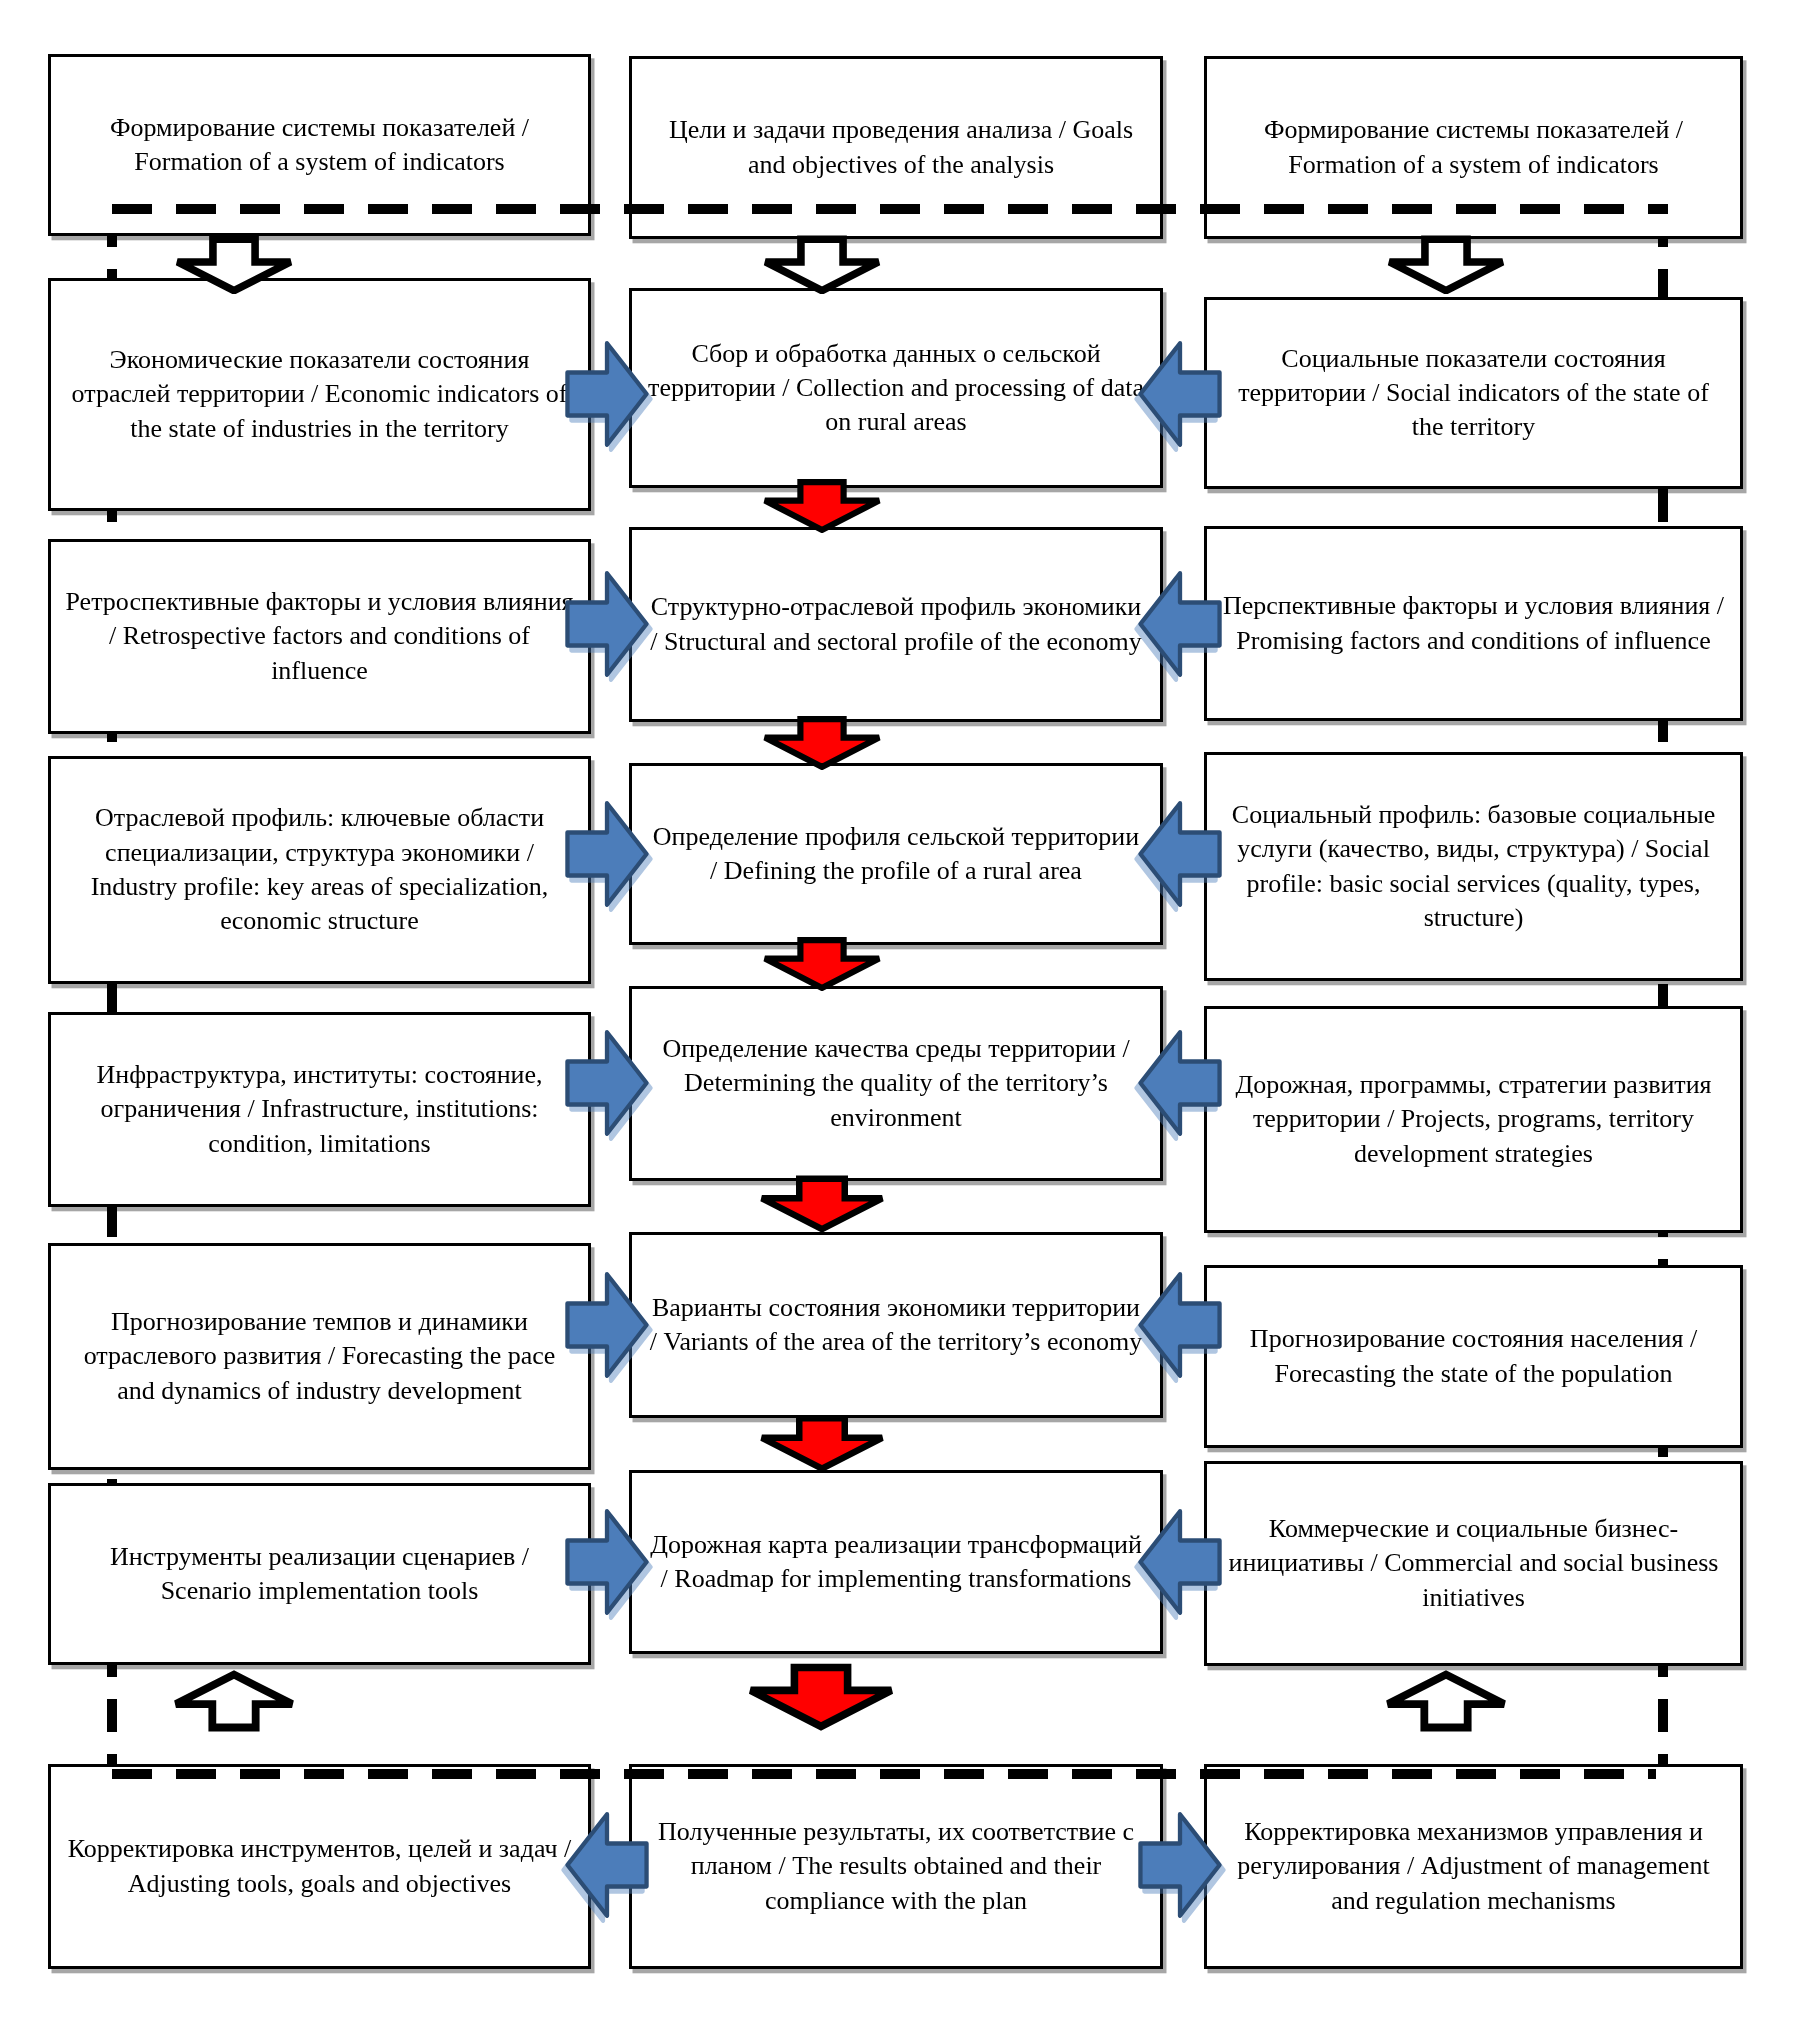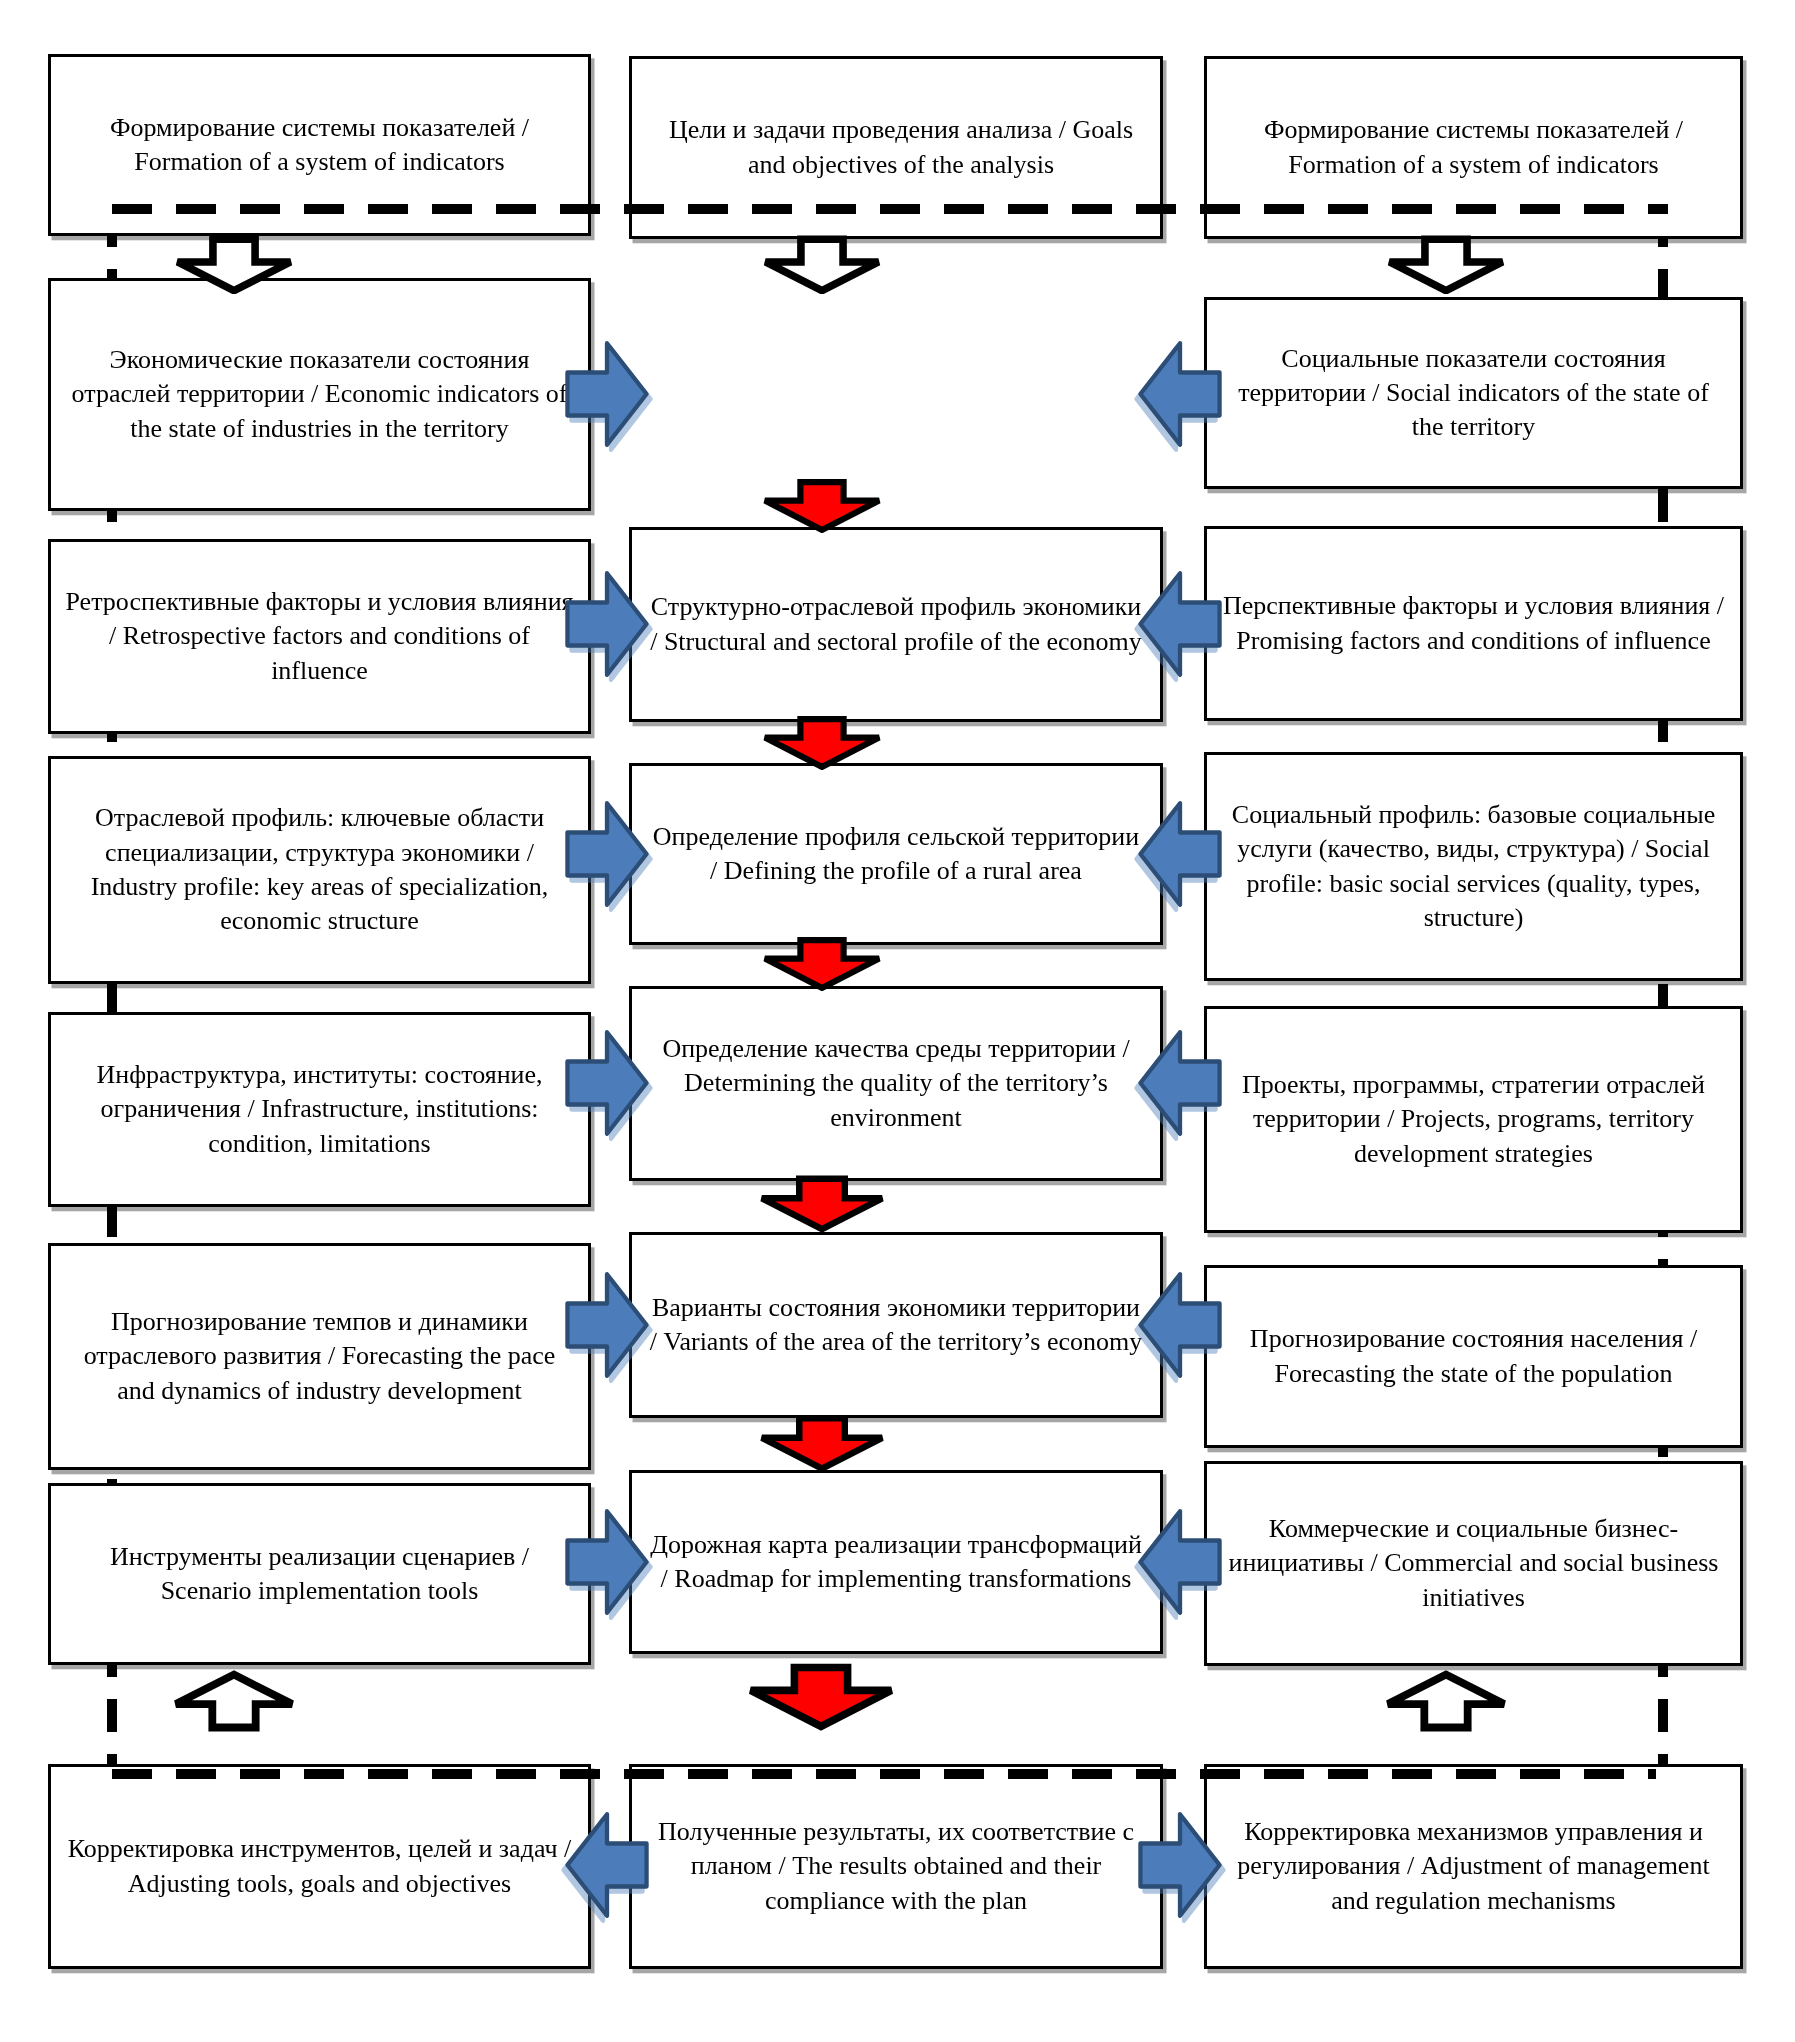--- a/index.html
+++ b/index.html
@@ -58,20 +58,23 @@
   <div class="box" style="left:48px;top:1483px;width:543px;height:182px;">
       <span>Инструменты реализации сценариев / Scenario implementation tools</span>
     </div>
   <div class="box" style="left:48px;top:1764px;width:543px;height:205px;">
       <span>Корректировка инструментов, целей и задач / Adjusting tools, goals and objectives</span>
     </div>
 
   <div class="box" style="left:629px;top:56px;width:534px;height:183px;padding-left:24px;">
       <span>Цели и задачи проведения анализа / Goals and objectives of the analysis</span>
     </div>
+  <div class="box" style="left:629px;top:288px;width:534px;height:200px;">
+      <span>Сбор и обработка данных о сельской территории / Collection and processing of data on rural areas</span>
+    </div>
   <div class="box" style="left:629px;top:763px;width:534px;height:182px;">
       <span>Определение профиля сельской территории / Defining the profile of a rural area</span>
     </div>
   <div class="box" style="left:629px;top:527px;width:534px;height:195px;">
       <span>Структурно-отраслевой профиль экономики / Structural and sectoral profile of the economy</span>
     </div>
   <div class="box" style="left:629px;top:986px;width:534px;height:195px;">
       <span>Определение качества среды территории / Determining the quality of the territory’s environment</span>
     </div>
   <div class="box" style="left:629px;top:1232px;width:534px;height:186px;">
@@ -90,21 +93,21 @@
   <div class="box" style="left:1204px;top:297px;width:539px;height:192px;">
       <span>Социальные показатели состояния территории / Social indicators of the state of the territory</span>
     </div>
   <div class="box" style="left:1204px;top:526px;width:539px;height:195px;">
       <span>Перспективные факторы и условия влияния / Promising factors and conditions of influence</span>
     </div>
   <div class="box" style="left:1204px;top:752px;width:539px;height:229px;">
       <span>Социальный профиль: базовые социальные услуги (качество, виды, структура) / Social profile: basic social services (quality, types, structure)</span>
     </div>
   <div class="box" style="left:1204px;top:1006px;width:539px;height:227px;">
-      <span>Проекты, программы, стратегии отраслей территории / Projects, programs, territory development strategies</span>
+      <span>Дорожная, программы, стратегии развития территории / Projects, programs, territory development strategies</span>
     </div>
   <div class="box" style="left:1204px;top:1265px;width:539px;height:183px;">
       <span>Прогнозирование состояния населения / Forecasting the state of the population</span>
     </div>
   <div class="box" style="left:1204px;top:1461px;width:539px;height:205px;">
       <span>Коммерческие и социальные бизнес-инициативы / Commercial and social business initiatives</span>
     </div>
   <div class="box" style="left:1204px;top:1764px;width:539px;height:205px;">
       <span>Корректировка механизмов управления и регулирования / Adjustment of management and regulation mechanisms</span>
     </div>

